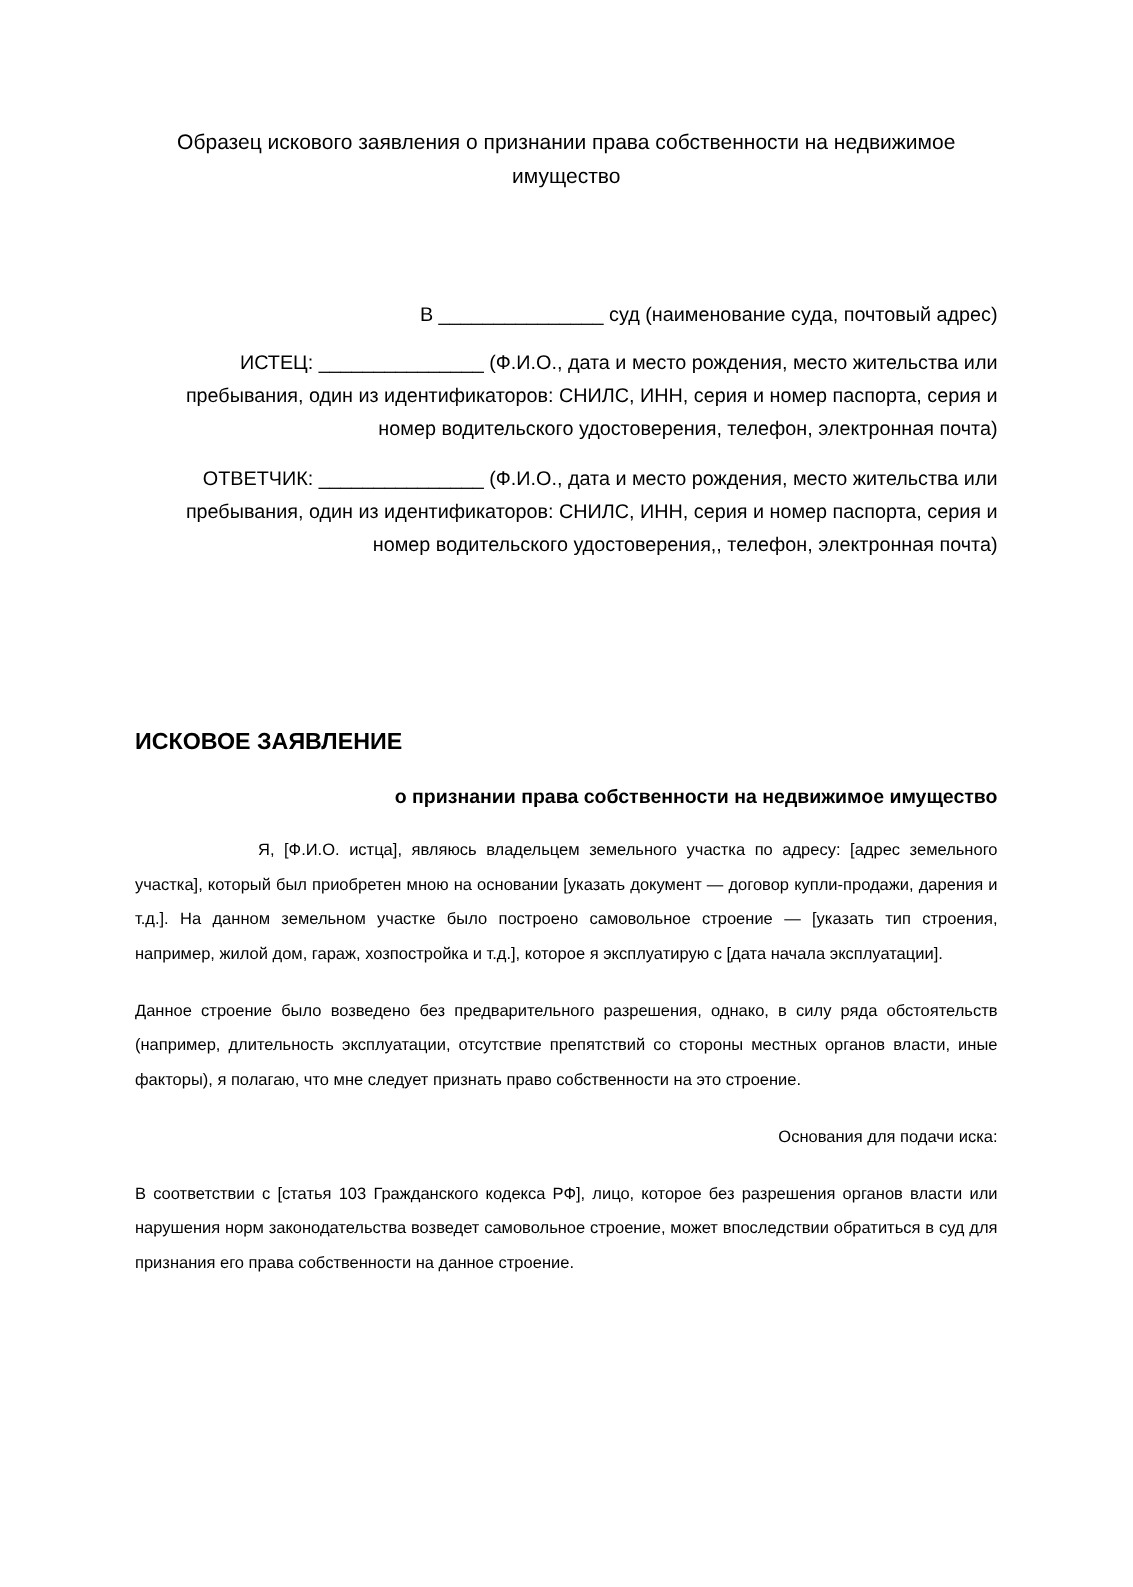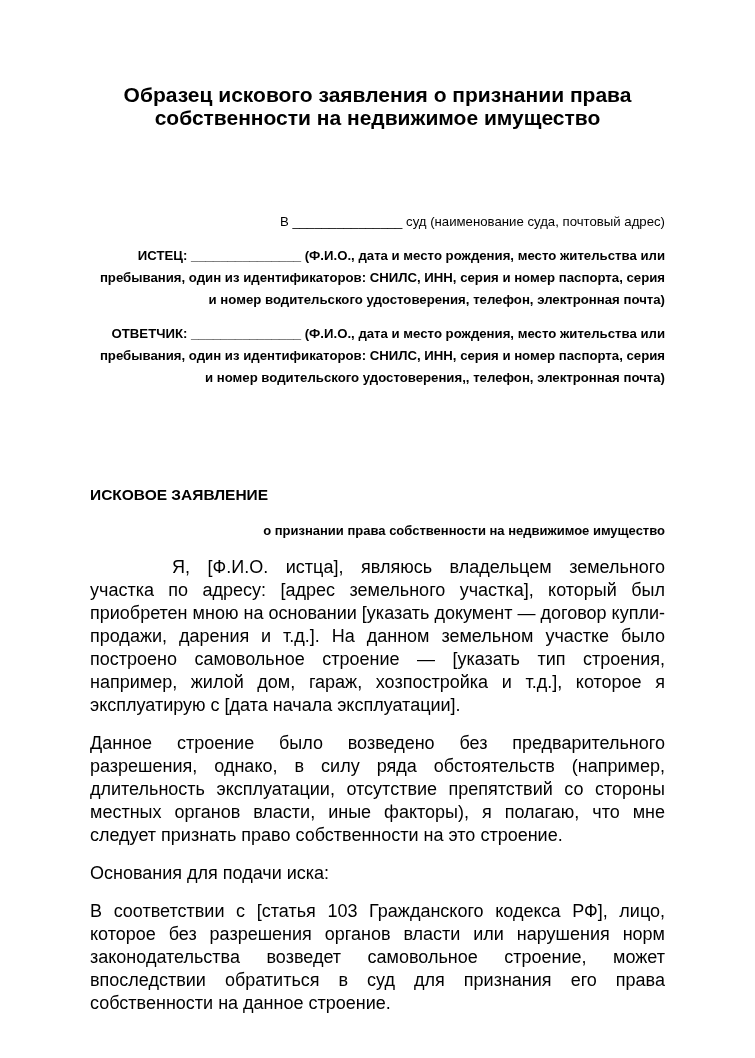--- a/index.html
+++ b/index.html
@@ -20,38 +20,38 @@
       left: 90px;
       top: 0;
       width: 575px;
     }
     .doc-title {
       position: absolute;
       top: 83px;
       left: 0;
       width: 575px;
       text-align: center;
-      font-weight: bold;
-      font-size: 21px;
+      font-weight: normal;
+      font-size: 14px;
       line-height: 23px;
     }
     .header-block {
       position: absolute;
       top: 199px;
       left: 0;
       width: 575px;
       font-size: 13.2px;
       line-height: 22px;
       text-align: right;
     }
     .header-block p {
-      margin: 12px 0 4px 0;
+      margin: 0 0 4px 0;
     }
     .header-block .court { margin-bottom: 10px; }
-    .header-block .party { margin-bottom: 11px; font-weight: bold; }
+    .header-block .party { margin-bottom: 11px; }
     .header-block .fee { margin-top: 4px; }
     .claim-title {
       position: absolute;
       top: 484px;
       left: 0;
       width: 575px;
       text-align: left;
       font-weight: bold;
       font-size: 15.5px;
       line-height: 22px;
@@ -64,32 +64,32 @@
       text-align: right;
       font-weight: bold;
       font-size: 13px;
       line-height: 20px;
     }
     .body-text {
       position: absolute;
       top: 556px;
       left: 0;
       width: 575px;
-      font-size: 18px;
+      font-size: 11px;
       line-height: 23px;
       text-align: justify;
     }
     .body-text p {
       margin: 0 0 15px 0;
     }
     .body-text p.indent {
       text-indent: 82px;
     }
     .body-text p.no-justify {
-      text-align: left;
+      text-align: right;
     }
   </style>
 </head>
 <body>
 
 <div class="page">
 
   <div class="doc-title">Образец искового заявления о признании права собственности на недвижимое имущество</div>
 
   <div class="header-block">

